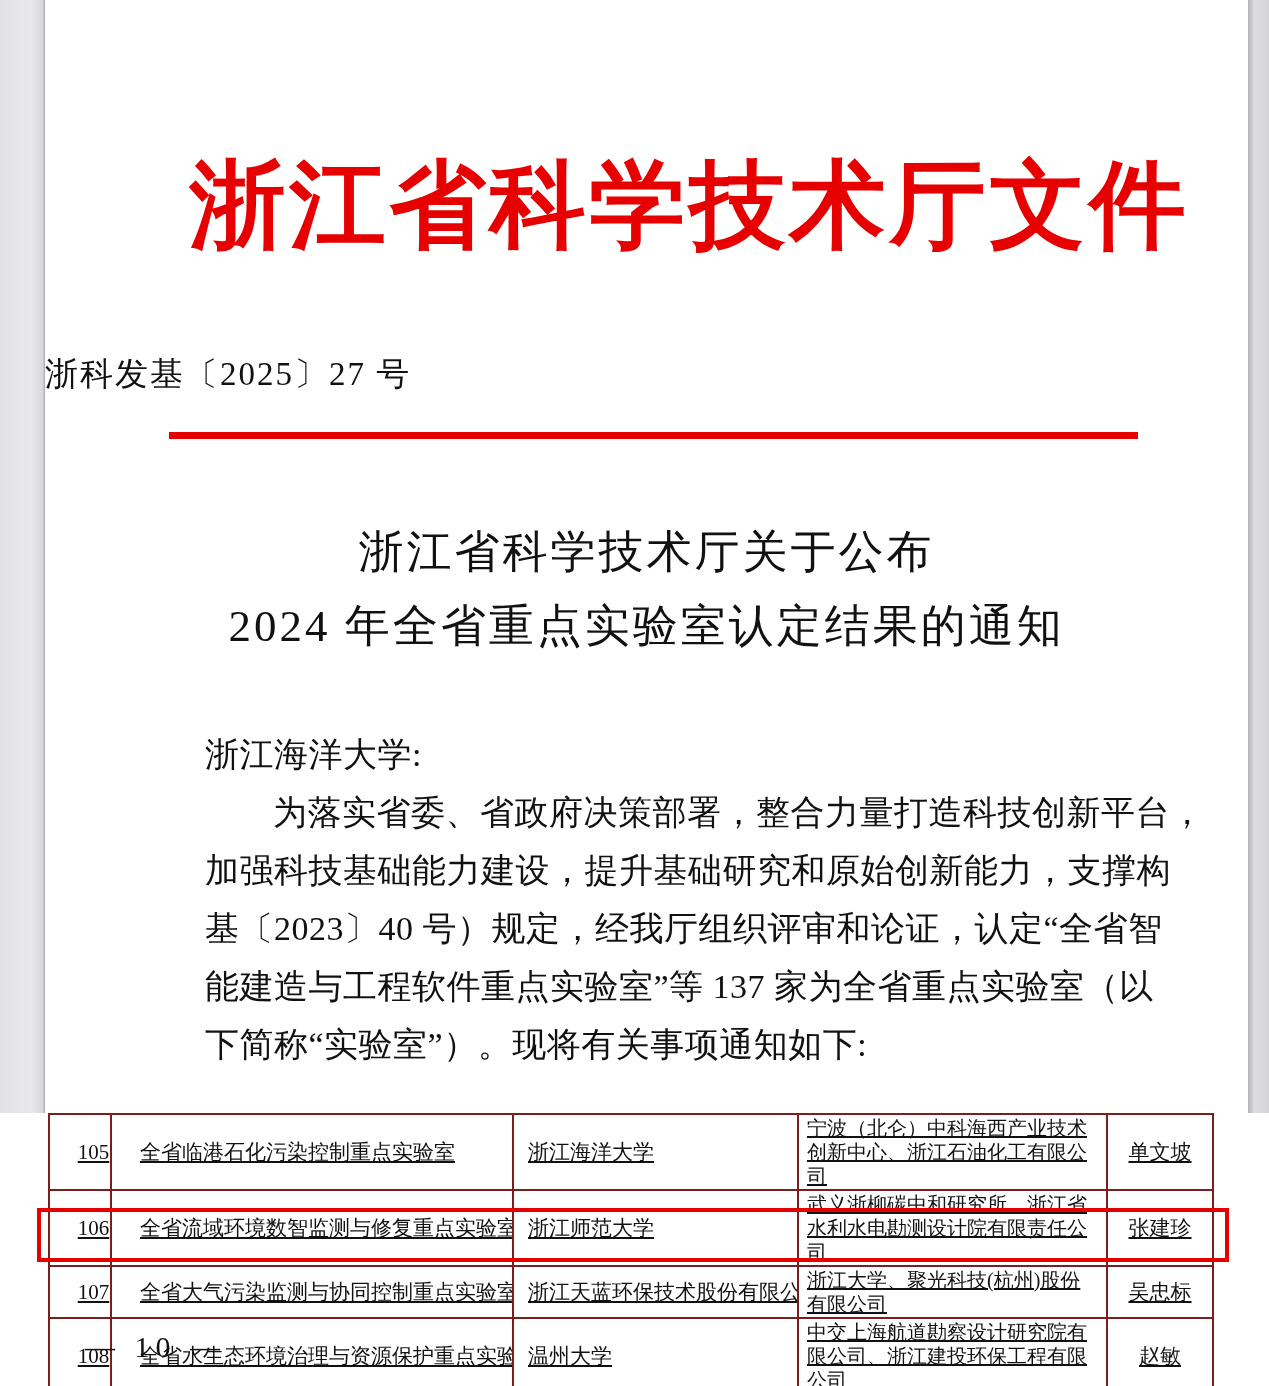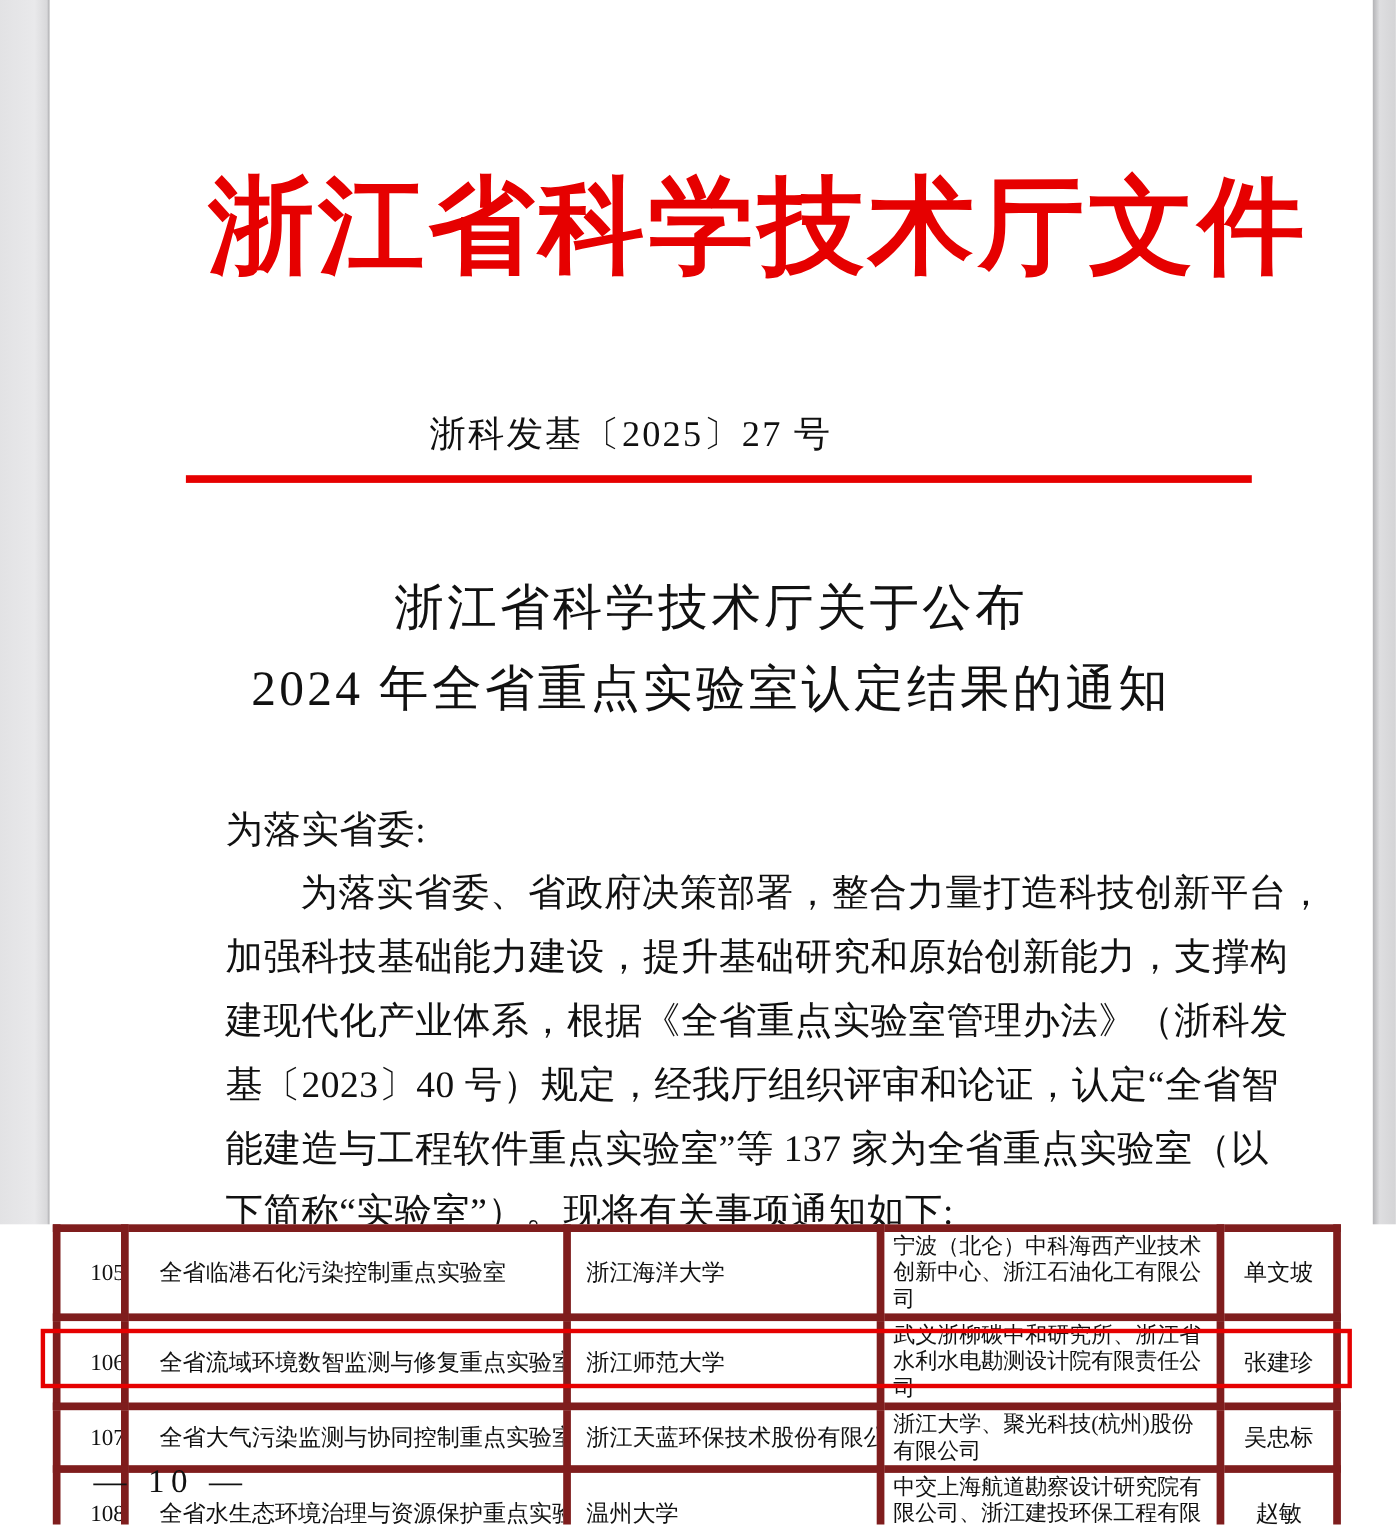--- a/index.html
+++ b/index.html
@@ -25,23 +25,22 @@
   .header-title {
     position: absolute; left: 45px; top: 142px; width: 1203px;
     text-align: center;
     font-size: 96px; font-weight: bold; letter-spacing: 4px;
     color: #e60000;
     white-space: nowrap;
     margin-left: 43px;
   }
   .doc-number {
     position: absolute; left: 45px; top: 352px; width: 1057px;
-    text-align: center; font-size: 33px; letter-spacing: 2px;
+    font-size: 33px; letter-spacing: 2px;
     white-space: nowrap;
-    margin-top: 20px;
   }
   .red-rule {
     position: absolute; left: 169px; top: 432px; width: 969px; height: 7px;
     background: #e60000;
   }
   .notice-title {
     position: absolute; left: 45px; width: 1203px;
     text-align: center; font-size: 45px; font-weight: normal; letter-spacing: 3px;
     white-space: nowrap;
   }
@@ -55,24 +54,25 @@
     height: 58px; line-height: 58px; white-space: nowrap;
   }
   .body-line.indent { padding-left: 68px; }
   .results-table {
     position: absolute; left: 48px; top: 1113px;
     border-collapse: collapse; table-layout: fixed;
     width: 1164px; height: 198px;
     background: #fff;
   }
   .results-table td {
-    border: 7px solid #7f1d1d;
+    border: 2px solid #7f1d1d;
     font-size: 21px;
     vertical-align: middle;
     overflow: hidden;
+    text-decoration: underline;
   }
   .results-table tr { height: 49px; }
   td.col-no       { width: 62px;  text-align: center; padding-left: 27px; }
   td.col-lab      { width: 402px; padding-left: 28px; white-space: nowrap; }
   td.col-org      { width: 285px; padding-left: 14px; white-space: nowrap; }
   td.col-partners { width: 309px; padding: 1px 8px; font-size: 20px; line-height: 24px; }
   td.col-director { width: 106px; text-align: center; }
   .highlight-box {
     position: absolute; left: 37px; top: 1208px; width: 1192px; height: 54px;
     border: 4px solid #e60000;
@@ -92,24 +92,23 @@
 <div class="header-title">浙江省科学技术厅文件</div>
 
 <div class="doc-number">浙科发基〔2025〕27 号</div>
 
 <div class="red-rule"></div>
 
 <div class="notice-title line1">浙江省科学技术厅关于公布</div>
 <div class="notice-title line2">2024 年全省重点实验室认定结果的通知</div>
 
 <div class="body-block">
-  <div class="body-line">为落实省委:</div>
+  <div class="body-line">浙江海洋大学:</div>
   <div class="body-line indent">为落实省委、省政府决策部署，整合力量打造科技创新平台，</div>
   <div class="body-line">加强科技基础能力建设，提升基础研究和原始创新能力，支撑构</div>
-  <div class="body-line">建现代化产业体系，根据《全省重点实验室管理办法》（浙科发</div>
   <div class="body-line">基〔2023〕40 号）规定，经我厅组织评审和论证，认定“全省智</div>
   <div class="body-line">能建造与工程软件重点实验室”等 137 家为全省重点实验室（以</div>
   <div class="body-line">下简称“实验室”）。现将有关事项通知如下:</div>
 </div>
 
 <table class="results-table">
   <tbody>
       <tr>
         <td class="col-no">105</td>
         <td class="col-lab">全省临港石化污染控制重点实验室</td>

